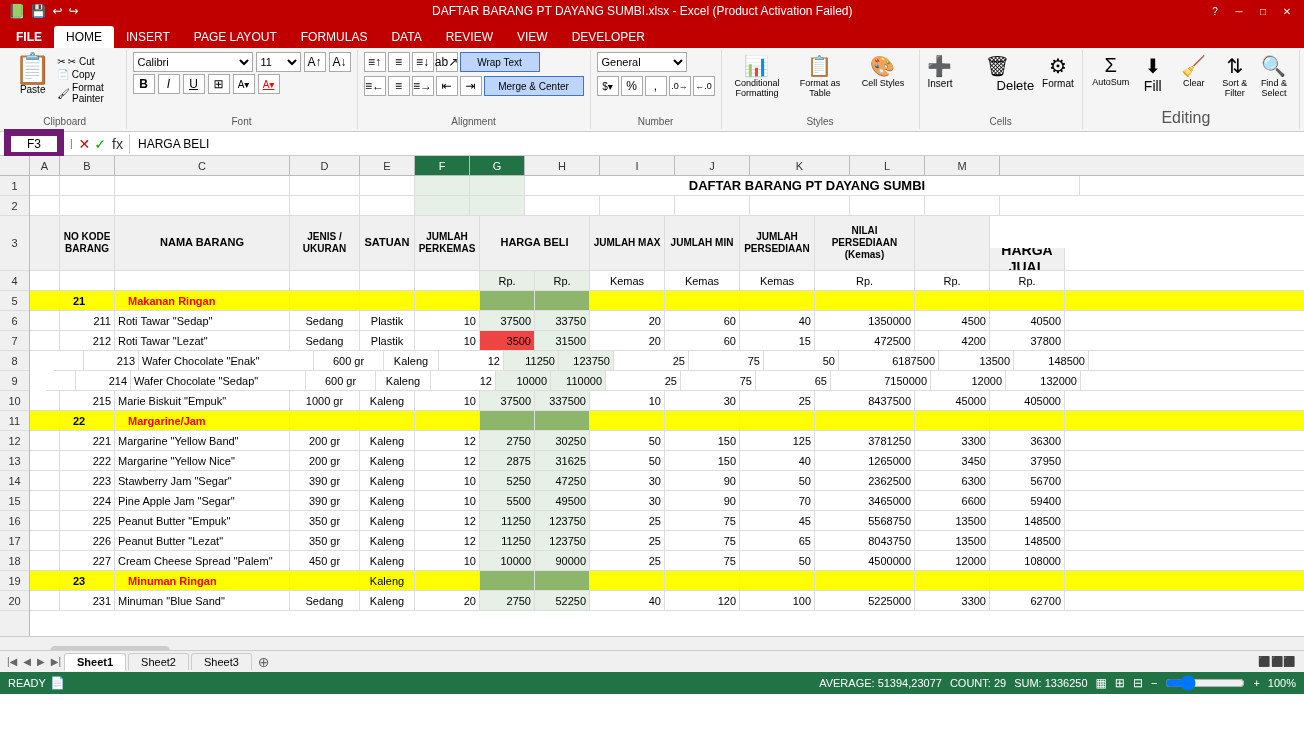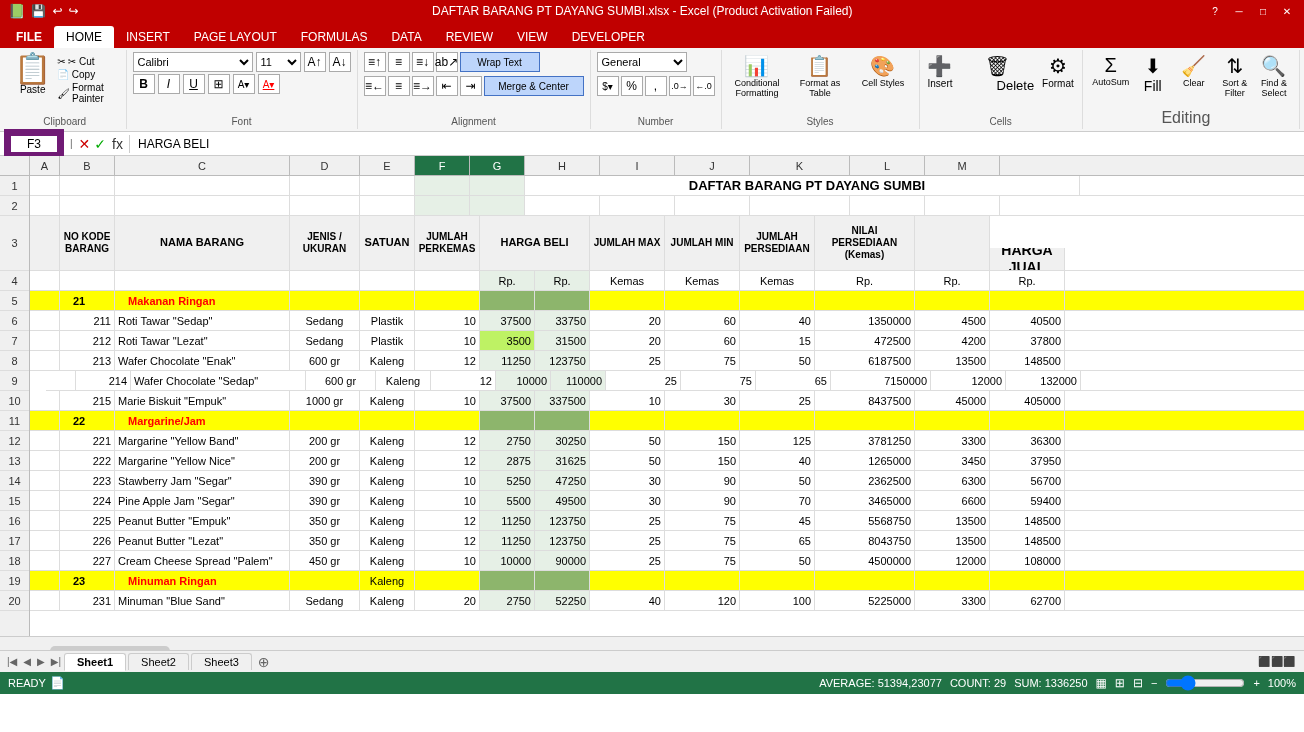--- a/index.html
+++ b/index.html
@@ -649,31 +649,31 @@
         <div class="cell right w-m">40500</div>
       </div>
 
       <div class="grid-row" style="height:20px;">
         <div class="cell w-a"></div>
         <div class="cell right w-b">212</div>
         <div class="cell w-c">Roti Tawar "Lezat"</div>
         <div class="cell center w-d">Sedang</div>
         <div class="cell center w-e">Plastik</div>
         <div class="cell right" style="width:65px;min-width:65px;">10</div>
-        <div class="cell right selected-col" style="width:55px;min-width:55px;background:#bef264;">3500</div>
+        <div class="cell right selected-col" style="width:55px;min-width:55px;background:#ef4444;">3500</div>
         <div class="cell right selected-col" style="width:55px;min-width:55px;background:#e6f0e6;">31500</div>
         <div class="cell right w-h">20</div>
         <div class="cell right w-i">60</div>
         <div class="cell right w-j">15</div>
         <div class="cell right w-k">472500</div>
         <div class="cell right w-l">4200</div>
         <div class="cell right w-m">37800</div>
       </div>
 
-      <div class="grid-row" style="height:20px;">
+      <div class="grid-row" style="height:20px;margin-left:24px;">
         <div class="cell w-a"></div>
         <div class="cell right w-b">213</div>
         <div class="cell w-c">Wafer Chocolate "Enak"</div>
         <div class="cell center w-d">600 gr</div>
         <div class="cell center w-e">Kaleng</div>
         <div class="cell right" style="width:65px;min-width:65px;">12</div>
         <div class="cell right selected-col" style="width:55px;min-width:55px;background:#e6f0e6;">11250</div>
         <div class="cell right selected-col" style="width:55px;min-width:55px;background:#e6f0e6;">123750</div>
         <div class="cell right w-h">25</div>
         <div class="cell right w-i">75</div>

